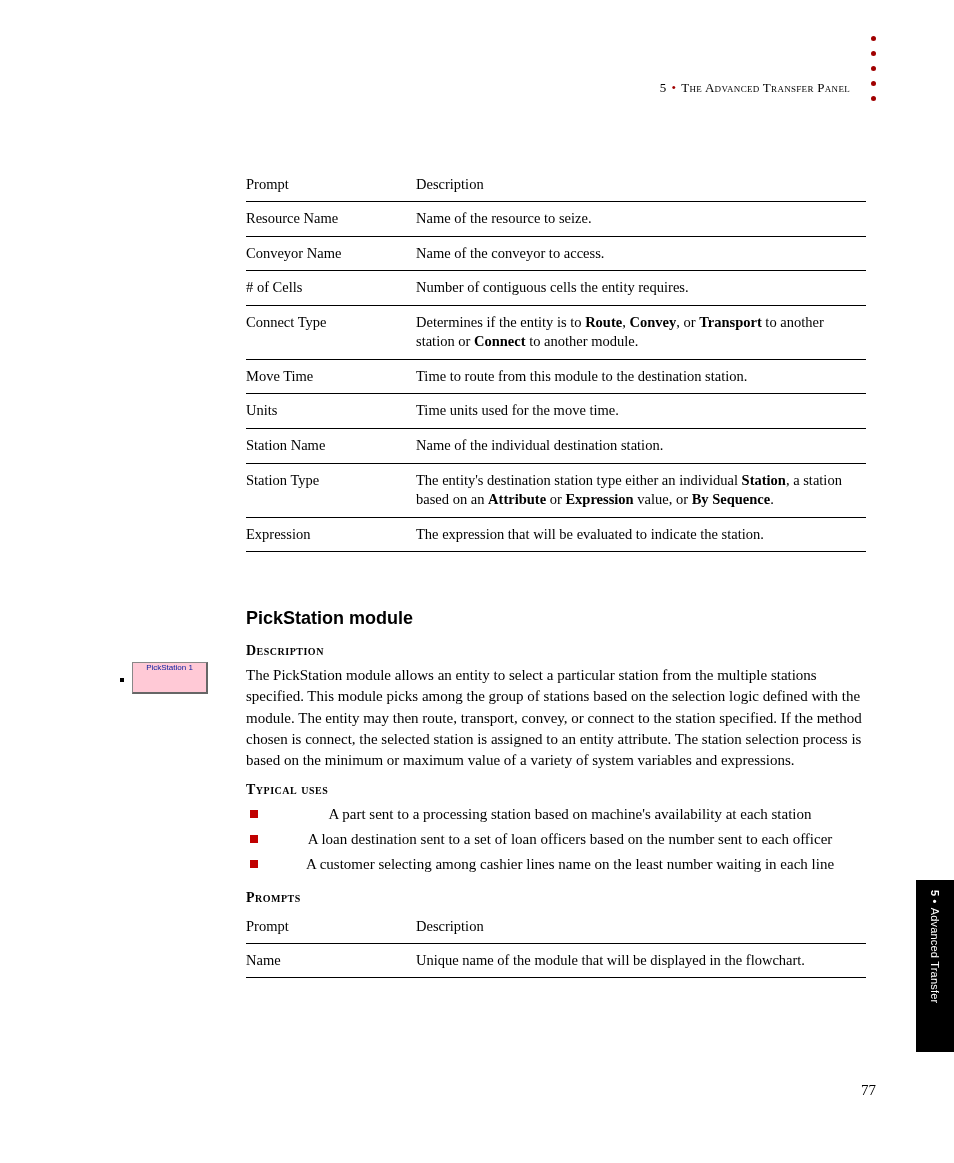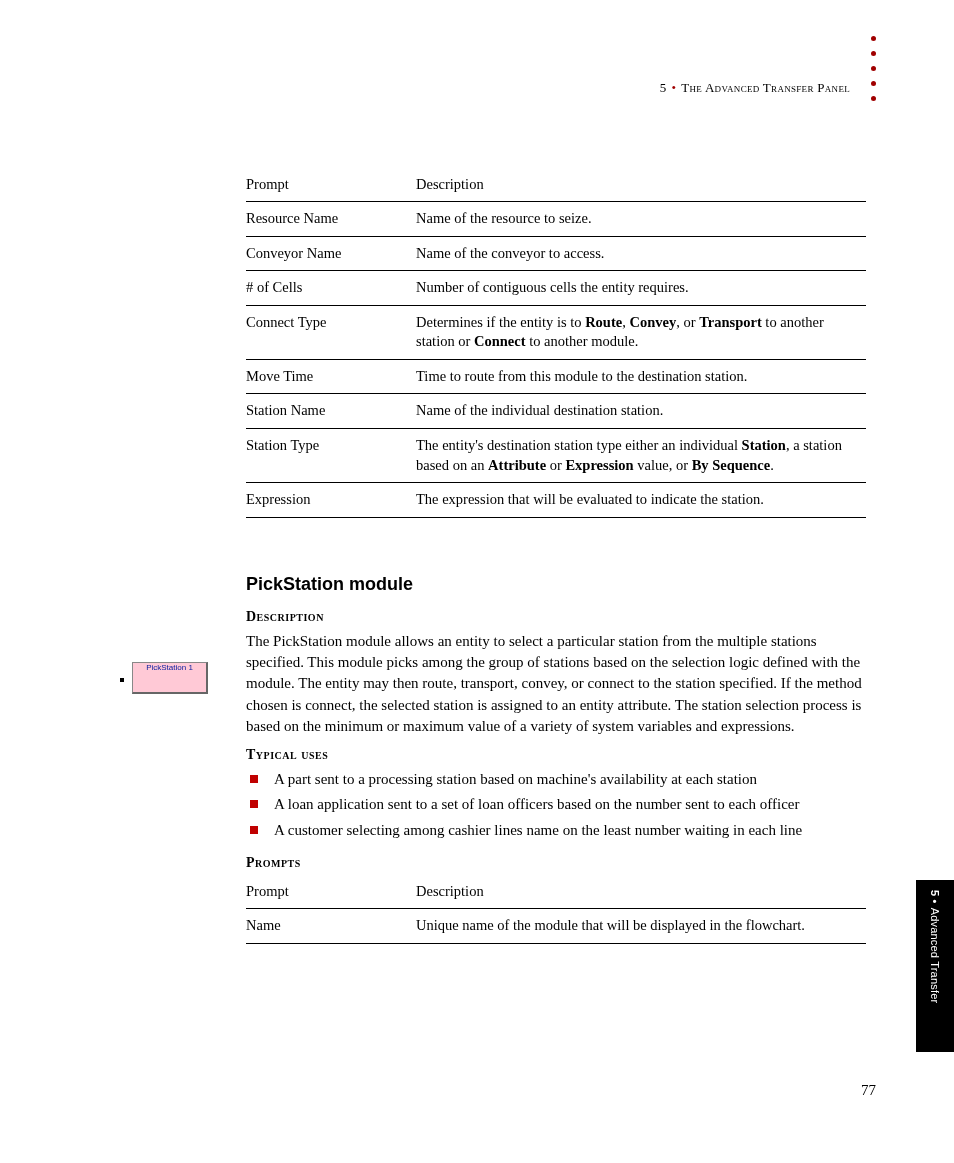--- a/index.html
+++ b/index.html
@@ -13,21 +13,21 @@
   .header-line .sc { font-variant: small-caps; letter-spacing: 0.3px; }
   .content { position: absolute; left: 246px; top: 170px; width: 620px; }
   .tbl { width: 100%; border-collapse: collapse; font-size: 14.5px; }
   .tbl th { text-align: left; font-weight: normal; padding: 6px 6px 8px 0; border-bottom: 1.5px solid #000; }
   .tbl td { padding: 7px 6px 7px 0; vertical-align: top; border-bottom: 0.75px solid #000; line-height: 1.35; }
   .tbl td:first-child, .tbl th:first-child { width: 170px; }
   .section-title { font-family: Arial, Helvetica, sans-serif; font-weight: bold; font-size: 18px; margin-top: 56px; margin-bottom: 14px; }
   .sub-title { font-variant: small-caps; font-weight: bold; font-size: 14px; letter-spacing: 0.5px; margin-top: 8px; margin-bottom: 6px; }
   .para { font-size: 15px; line-height: 1.42; margin-bottom: 10px; text-align: left; }
   ul.red { list-style: none; padding-left: 24px; font-size: 15px; line-height: 1.42; }
-  ul.red li { position: relative; margin-bottom: 4px; padding-left: 4px; }
+  ul.red li { position: relative; margin-bottom: 4px; padding-left: 4px; text-align: center; }
   ul.red li::before { content: ""; position: absolute; left: -20px; top: 6px; width: 8px; height: 8px; background: #c00000; }
   .module-icon { position: absolute; left: 122px; top: 662px; width: 92px; height: 36px; }
   .module-icon .entry-dot { position: absolute; left: -2px; top: 16px; width: 4px; height: 4px; background: #000; }
   .module-icon .block { position: absolute; left: 10px; top: 0; width: 76px; height: 32px; background: #ffc9d6; border: 1px solid #888; border-right: 2px solid #666; border-bottom: 2px solid #666; font-family: Arial, sans-serif; font-size: 8px; color: #1020a0; display: flex; align-items: flex-start; justify-content: center; }
   .side-tab { position: absolute; right: 0; top: 880px; width: 38px; height: 172px; background: #000; }
   .side-tab .txt { position: absolute; left: 0; top: 0; width: 172px; height: 38px; transform-origin: top left; transform: rotate(90deg) translate(0, -38px); color: #fff; font-family: Arial, Helvetica, sans-serif; font-size: 11px; display: flex; align-items: center; padding-left: 10px; letter-spacing: 0.2px; }
   .side-tab .txt b { font-weight: bold; margin-right: 4px; }
   .pagenum { position: absolute; right: 78px; bottom: 64px; font-size: 15px; }
 </style>
 </head>
@@ -73,20 +73,24 @@
           </tr>
           <tr>
             <td>Connect Type</td>
             <td>Determines if the entity is to <b>Route</b>, <b>Convey</b>, or <b>Transport</b> to another station or <b>Connect</b> to another module.</td>
           </tr>
           <tr>
             <td>Move Time</td>
             <td>Time to route from this module to the destination station.</td>
           </tr>
           <tr>
+            <td>Units</td>
+            <td>Time units used for the move time.</td>
+          </tr>
+          <tr>
             <td>Station Name</td>
             <td>Name of the individual destination station.</td>
           </tr>
           <tr>
             <td>Station Type</td>
             <td>The entity's destination station type either an individual <b>Station</b>, a station based on an <b>Attribute</b> or <b>Expression</b> value, or <b>By Sequence</b>.</td>
           </tr>
           <tr>
             <td>Expression</td>
             <td>The expression that will be evaluated to indicate the station.</td>
@@ -95,21 +99,21 @@
     </table>
 
     <div class="section-title">PickStation module</div>
 
     <div class="sub-title">Description</div>
     <p class="para">The PickStation module allows an entity to select a particular station from the multiple stations specified. This module picks among the group of stations based on the selection logic defined with the module. The entity may then route, transport, convey, or connect to the station specified. If the method chosen is connect, the selected station is assigned to an entity attribute. The station selection process is based on the minimum or maximum value of a variety of system variables and expressions.</p>
 
     <div class="sub-title">Typical uses</div>
     <ul class="red">
         <li>A part sent to a processing station based on machine's availability at each station</li>
-        <li>A loan application sent to a set of loan officers based on the number sent to each officer</li>
+        <li>A loan destination sent to a set of loan officers based on the number sent to each officer</li>
         <li>A customer selecting among cashier lines name on the least number waiting in each line</li>
       </ul>
 
     <div class="sub-title" style="margin-top:14px;">Prompts</div>
 
     <table class="tbl">
       <thead>
         <tr>
           <th>Prompt</th>
           <th>Description</th>

